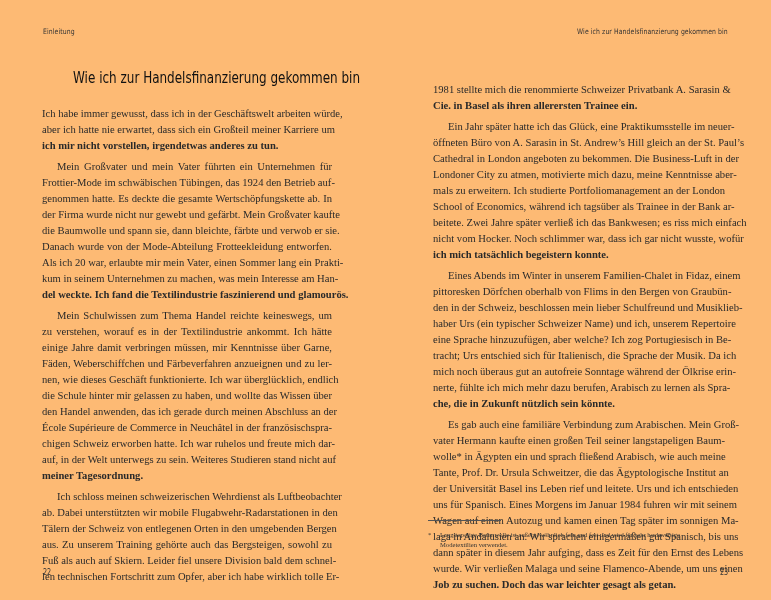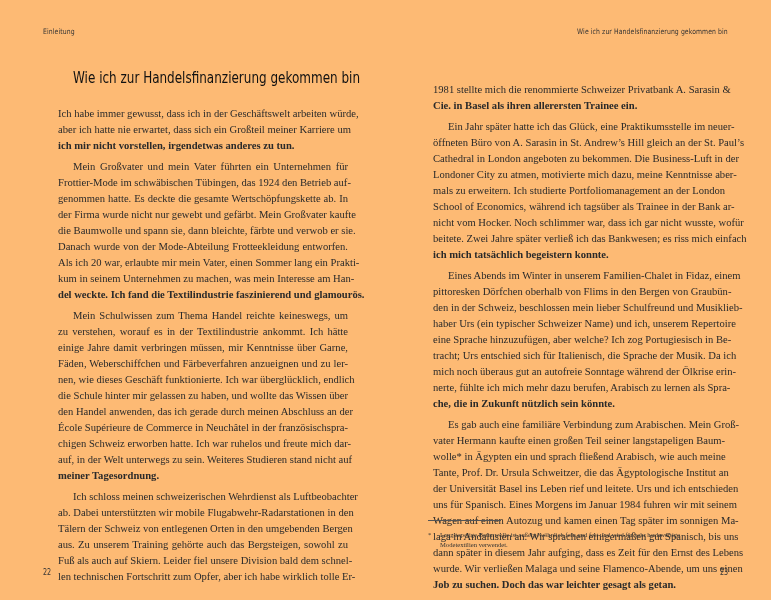--- a/index.html
+++ b/index.html
@@ -18,21 +18,21 @@
     .page-right .running-head { right: 43px; transform-origin: right top; }
     .chapter-title {
       position: absolute; left: 43px; width: 300px; top: 69px;
       text-align: center;
       font-family: "DejaVu Sans", sans-serif;
       font-size: 15px; color: #111;
       transform: scaleX(0.8); transform-origin: center top;
       white-space: nowrap;
     }
     .body {
-      position: absolute; left: 53px; width: 300px;
+      position: absolute; left: 37px; width: 300px;
       font-family: "Liberation Serif", serif;
       font-size: 10.6px; line-height: 16px; color: #2a2a2a;
       text-align: justify; hyphens: manual;
     }
     .page-left .body { top: 101px; }
     .page-right .body { top: 3px; left: 43px; width: 300px; }
     .body p { margin: 5px; text-indent: 0; }
     .line { display: block; text-align: justify; text-align-last: justify; white-space: nowrap; height: 16px; overflow: visible; }
     .line.last { text-align-last: left; font-weight: bold; }
     .footnote-rule {
@@ -114,22 +114,22 @@
         <span class="line">1981 stellte mich die renommierte Schweizer Privatbank A. Sarasin &amp;</span>
         <span class="line last">Cie. in Basel als ihren allerersten Trainee ein.</span>
       </p>
       <p>
         <span class="line" style="padding-left:15px;box-sizing:border-box">Ein Jahr später hatte ich das Glück, eine Praktikumsstelle im neuer-</span>
         <span class="line">öffneten Büro von A. Sarasin in St. Andrew’s Hill gleich an der St. Paul’s</span>
         <span class="line">Cathedral in London angeboten zu bekommen. Die Business-Luft in der</span>
         <span class="line">Londoner City zu atmen, motivierte mich dazu, meine Kenntnisse aber-</span>
         <span class="line">mals zu erweitern. Ich studierte Portfoliomanagement an der London</span>
         <span class="line">School of Economics, während ich tagsüber als Trainee in der Bank ar-</span>
+        <span class="line">beitete. Zwei Jahre später verließ ich das Bankwesen; es riss mich einfach</span>
         <span class="line">nicht vom Hocker. Noch schlimmer war, dass ich gar nicht wusste, wofür</span>
-        <span class="line">beitete. Zwei Jahre später verließ ich das Bankwesen; es riss mich einfach</span>
         <span class="line last">ich mich tatsächlich begeistern konnte.</span>
       </p>
       <p>
         <span class="line" style="padding-left:15px;box-sizing:border-box">Eines Abends im Winter in unserem Familien-Chalet in Fidaz, einem</span>
         <span class="line">pittoresken Dörfchen oberhalb von Flims in den Bergen von Graubün-</span>
         <span class="line">den in der Schweiz, beschlossen mein lieber Schulfreund und Musiklieb-</span>
         <span class="line">haber Urs (ein typischer Schweizer Name) und ich, unserem Repertoire</span>
         <span class="line">eine Sprache hinzuzufügen, aber welche? Ich zog Portugiesisch in Be-</span>
         <span class="line">tracht; Urs entschied sich für Italienisch, die Sprache der Musik. Da ich</span>
         <span class="line">mich noch überaus gut an autofreie Sonntage während der Ölkrise erin-</span>

